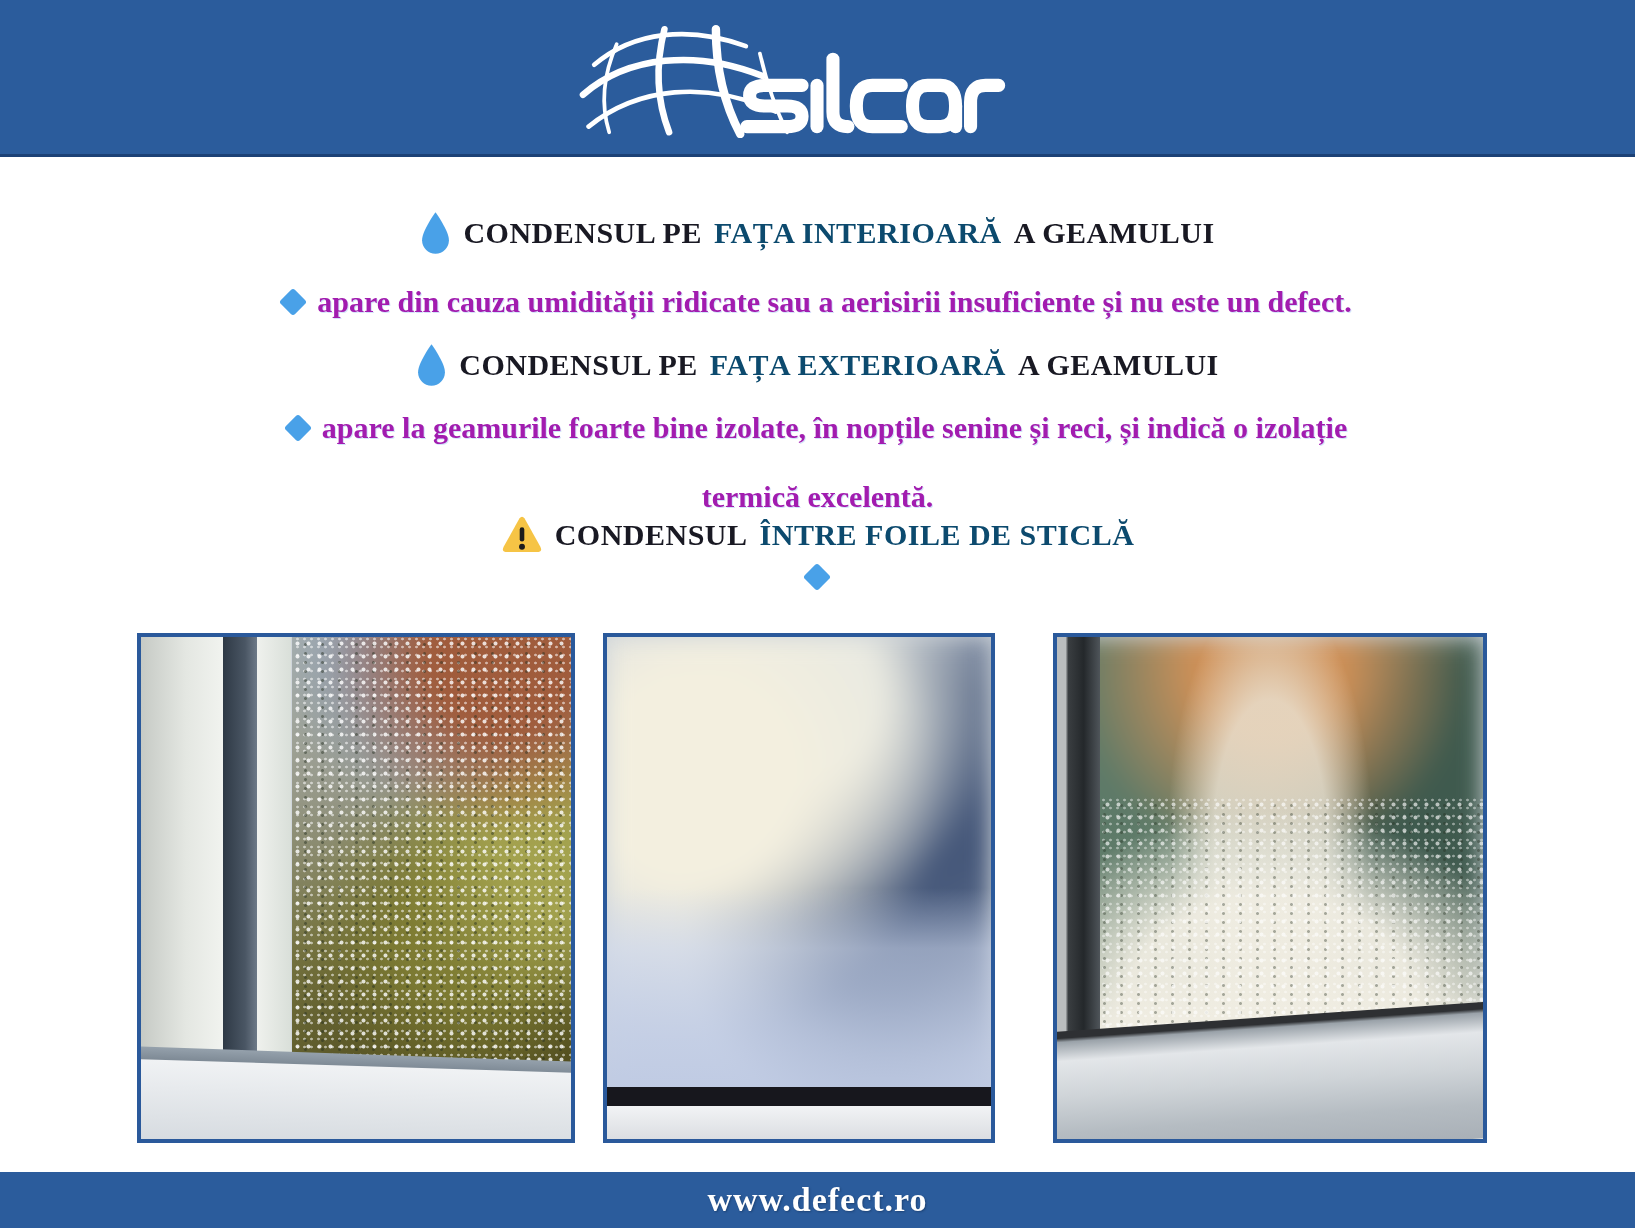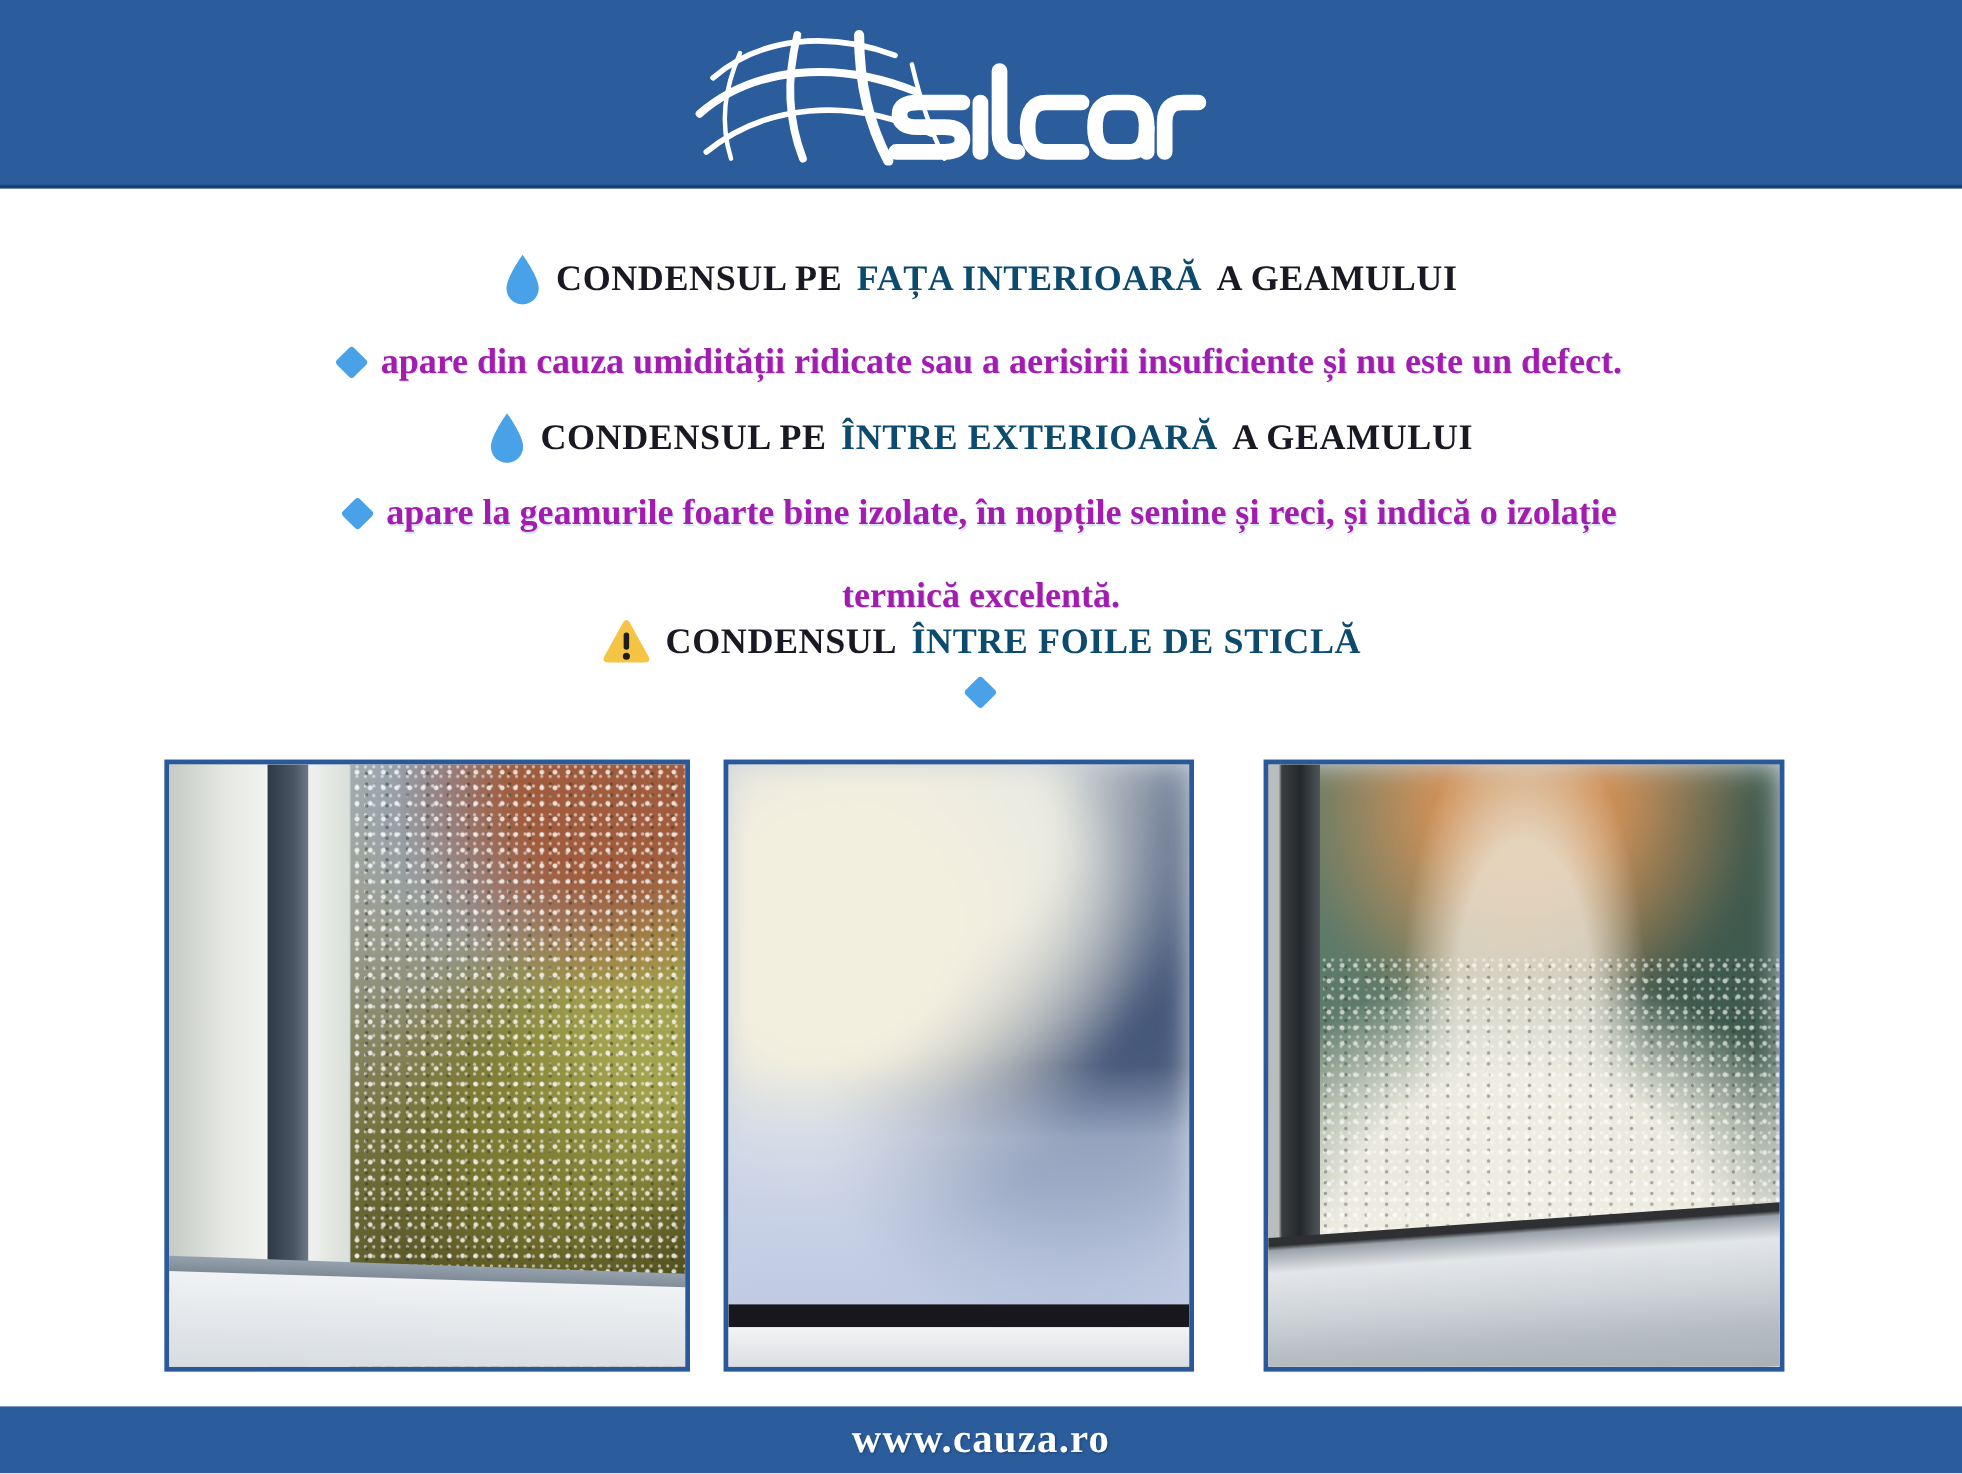--- a/index.html
+++ b/index.html
@@ -170,21 +170,21 @@
   <div class="line" id="line2">
     <span class="diamond"></span>
     <span class="navy">apare din cauza umidității ridicate sau a aerisirii insuficiente și nu este un defect.</span>
   </div>
 
   <div class="line" id="line3">
     <svg class="icon-svg" width="31" height="42" viewBox="0 0 30 40">
       <path fill="#49a1e8" d="M15,0 C15,0 2,18 2,27 C2,34.2 7.8,40 15,40 C22.2,40 28,34.2 28,27 C28,18 15,0 15,0 Z"></path>
     </svg>
     <span class="h-dark">CONDENSUL PE </span>
-    <span class="h-red">ÎNTRE EXTERIOARĂ</span>
+    <span class="h-red">FAȚA EXTERIOARĂ</span>
     <span class="h-dark"> A GEAMULUI</span>
   </div>
 
   <div class="line" id="line4">
     <span class="diamond"></span>
     <span class="navy">apare la geamurile foarte bine izolate, în nopțile senine și reci, și indică o izolație</span>
   </div>
 
   <div class="line" id="line5">
     <span class="navy">termică excelentă.</span>
@@ -229,16 +229,16 @@
     <div class="p3-bg" style="inset:0;">
       <div class="blurfill p3-blur"></div>
     </div>
     <div class="p3-fog"></div>
     <div class="p3-speck dots"></div>
     <div class="p3-frame-left"></div>
     <div class="p3-frame-bottom"></div>
   </div>
 
   <div class="footerbar">
-    <span class="footer-url">www.cauza.ro</span>
+    <span class="footer-url">www.defect.ro</span>
   </div>
 
 </div>
 
 </body></html>

